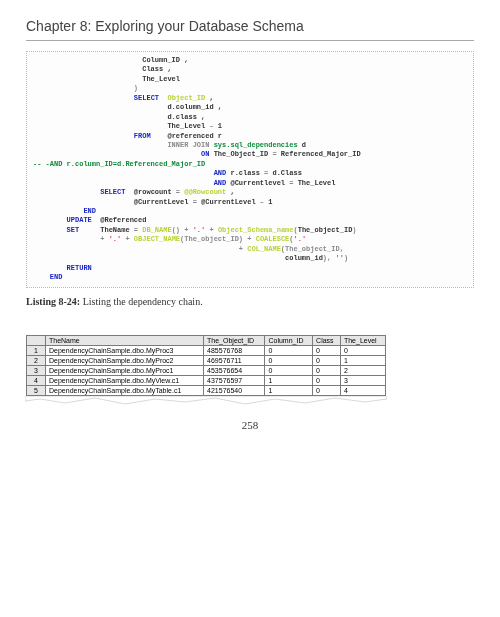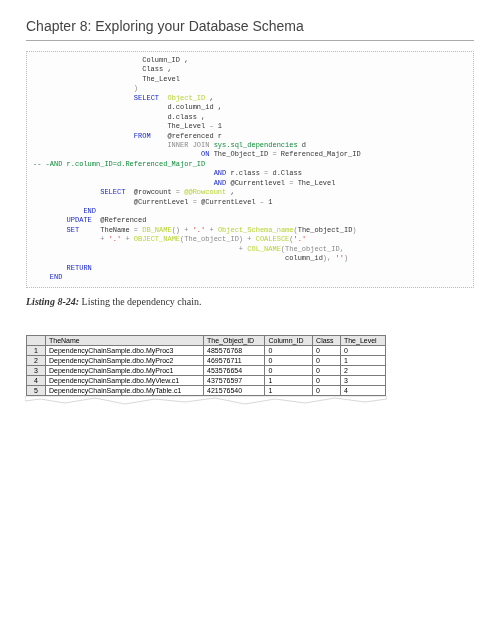--- a/index.html
+++ b/index.html
@@ -29,32 +29,33 @@
     margin: 0 26px 8px 26px;
     border: 1px dotted #bbb;
     background: #fdfdfd;
     padding: 4px 6px 4px 6px;
     font-family: Consolas, "Courier New", monospace;
     font-size: 7px;
     line-height: 1.35;
     color: #333;
     white-space: pre;
     overflow: hidden;
+    font-weight: bold;
   }
   .kw-blue   { color: #1726c4; }
   .kw-green  { color: #0f8b3a; }
   .kw-lime   { color: #b7d332; } 
   .kw-red    { color: #d43b2f; }
   .kw-grey   { color: #8a8a8a; }
   .listing-caption {
     margin: 6px 26px 0 26px;
     font-size: 10px;
     color: #333;
   }
-  .listing-caption .lbl { font-weight: bold; font-style: italic; }
+  .listing-caption .lbl { font-weight: bold; }
   .result-wrap {
     margin: 28px 0 0 26px;
     width: 360px;
     position: relative;
   }
   .result-table {
     border-collapse: collapse;
     font-family: Tahoma, Verdana, Arial, sans-serif;
     font-size: 7px;
     color: #000;
@@ -188,13 +189,14 @@
       </tr>
     </tbody>
       </table>
     <div class="torn-edge">
       <svg width="362" height="10" viewBox="0 0 362 10">
         <path d="M0,0 L362,0 L362,3 L340,6 L310,2 L280,7 L250,3 L220,8 L190,2 L160,6 L130,3 L100,8 L70,2 L40,7 L15,3 L0,5 Z" fill="#fff" stroke="#bdbdbd" stroke-width="0.6"></path>
       </svg>
     </div>
   </div>
 
+  <div class="page-number">258</div>
 </div>
 
 </body></html>

